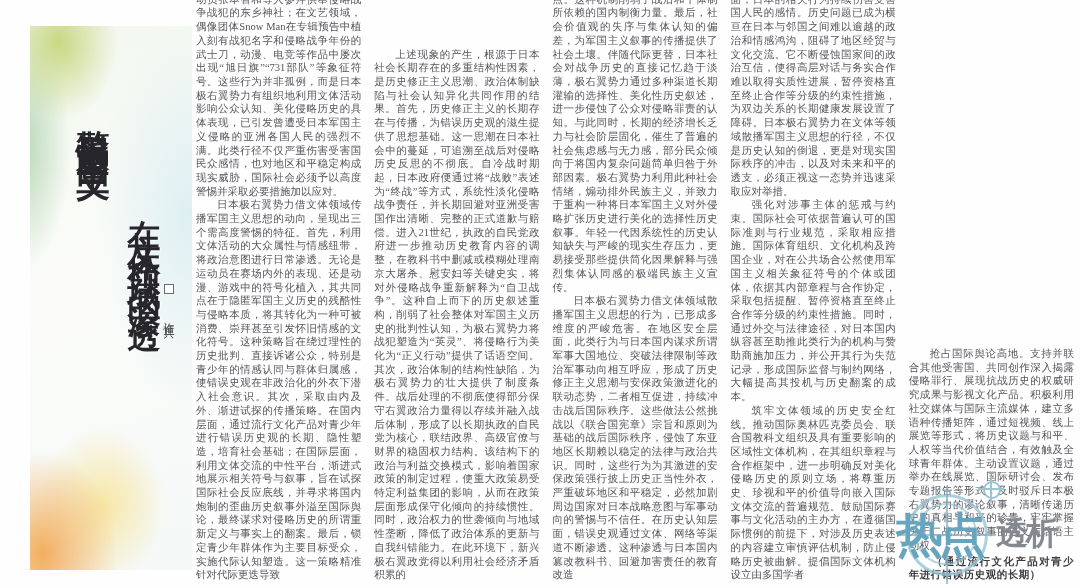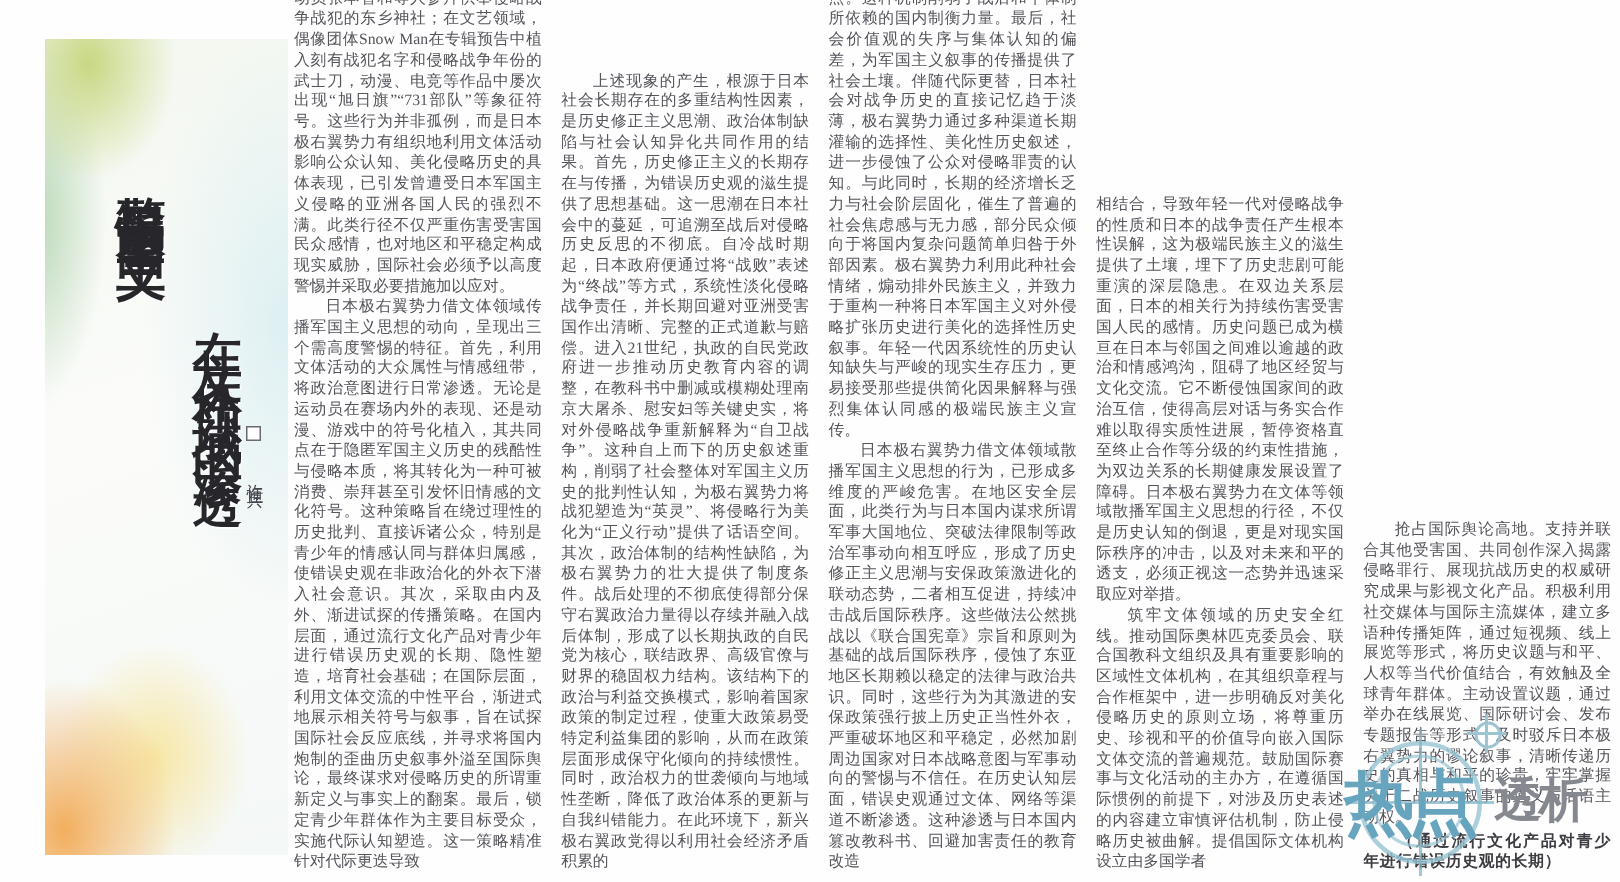--- a/index.html
+++ b/index.html
@@ -112,20 +112,21 @@
     </div>
     <div class="col">
       <p class="indent">上述现象的产生，根源于日本社会长期存在的多重结构性因素，是历史修正主义思潮、政治体制缺陷与社会认知异化共同作用的结果。首先，历史修正主义的长期存在与传播，为错误历史观的滋生提供了思想基础。这一思潮在日本社会中的蔓延，可追溯至战后对侵略历史反思的不彻底。自冷战时期起，日本政府便通过将“战败”表述为“终战”等方式，系统性淡化侵略战争责任，并长期回避对亚洲受害国作出清晰、完整的正式道歉与赔偿。进入21世纪，执政的自民党政府进一步推动历史教育内容的调整，在教科书中删减或模糊处理南京大屠杀、慰安妇等关键史实，将对外侵略战争重新解释为“自卫战争”。这种自上而下的历史叙述重构，削弱了社会整体对军国主义历史的批判性认知，为极右翼势力将战犯塑造为“英灵”、将侵略行为美化为“正义行动”提供了话语空间。其次，政治体制的结构性缺陷，为极右翼势力的壮大提供了制度条件。战后处理的不彻底使得部分保守右翼政治力量得以存续并融入战后体制，形成了以长期执政的自民党为核心，联结政界、高级官僚与财界的稳固权力结构。该结构下的政治与利益交换模式，影响着国家政策的制定过程，使重大政策易受特定利益集团的影响，从而在政策层面形成保守化倾向的持续惯性。同时，政治权力的世袭倾向与地域性垄断，降低了政治体系的更新与自我纠错能力。在此环境下，新兴极右翼政党得以利用社会经济矛盾积累的</p>
     </div>
     <div class="col">
       <p>公众不满，通过攫取议会特定席位，在修改和平宪法、扩充军备等议题上向主流政党施加压力，迫使其政策立场趋同，从而获得了在制度框架内推动其政治议程的有效支点。这种机制削弱了战后和平体制所依赖的国内制衡力量。最后，社会价值观的失序与集体认知的偏差，为军国主义叙事的传播提供了社会土壤。伴随代际更替，日本社会对战争历史的直接记忆趋于淡薄，极右翼势力通过多种渠道长期灌输的选择性、美化性历史叙述，进一步侵蚀了公众对侵略罪责的认知。与此同时，长期的经济增长乏力与社会阶层固化，催生了普遍的社会焦虑感与无力感，部分民众倾向于将国内复杂问题简单归咎于外部因素。极右翼势力利用此种社会情绪，煽动排外民族主义，并致力于重构一种将日本军国主义对外侵略扩张历史进行美化的选择性历史叙事。年轻一代因系统性的历史认知缺失与严峻的现实生存压力，更易接受那些提供简化因果解释与强烈集体认同感的极端民族主义宣传。</p>
       <p class="indent">日本极右翼势力借文体领域散播军国主义思想的行为，已形成多维度的严峻危害。在地区安全层面，此类行为与日本国内谋求所谓军事大国地位、突破法律限制等政治军事动向相互呼应，形成了历史修正主义思潮与安保政策激进化的联动态势，二者相互促进，持续冲击战后国际秩序。这些做法公然挑战以《联合国宪章》宗旨和原则为基础的战后国际秩序，侵蚀了东亚地区长期赖以稳定的法律与政治共识。同时，这些行为为其激进的安保政策强行披上历史正当性外衣，严重破坏地区和平稳定，必然加剧周边国家对日本战略意图与军事动向的警惕与不信任。在历史认知层面，错误史观通过文体、网络等渠道不断渗透。这种渗透与日本国内篡改教科书、回避加害责任的教育改造</p>
     </div>
     <div class="col">
       <p>相结合，导致年轻一代对侵略战争的性质和日本的战争责任产生根本性误解，这为极端民族主义的滋生提供了土壤，埋下了历史悲剧可能重演的深层隐患。在双边关系层面，日本的相关行为持续伤害受害国人民的感情。历史问题已成为横亘在日本与邻国之间难以逾越的政治和情感鸿沟，阻碍了地区经贸与文化交流。它不断侵蚀国家间的政治互信，使得高层对话与务实合作难以取得实质性进展，暂停资格直至终止合作等分级的约束性措施，为双边关系的长期健康发展设置了障碍。日本极右翼势力在文体等领域散播军国主义思想的行径，不仅是历史认知的倒退，更是对现实国际秩序的冲击，以及对未来和平的透支，必须正视这一态势并迅速采取应对举措。</p>
+      <p class="indent">强化对涉事主体的惩戒与约束。国际社会可依据普遍认可的国际准则与行业规范，采取相应措施。国际体育组织、文化机构及跨国企业，对在公共场合公然使用军国主义相关象征符号的个体或团体，依据其内部章程与合作协定，采取包括提醒、暂停资格直至终止合作等分级的约束性措施。同时，通过外交与法律途径，对日本国内纵容甚至助推此类行为的机构与赞助商施加压力，并公开其行为失范记录，形成国际监督与制约网络，大幅提高其投机与历史翻案的成本。</p>
       <p class="indent">筑牢文体领域的历史安全红线。推动国际奥林匹克委员会、联合国教科文组织及具有重要影响的区域性文体机构，在其组织章程与合作框架中，进一步明确反对美化侵略历史的原则立场，将尊重历史、珍视和平的价值导向嵌入国际文体交流的普遍规范。鼓励国际赛事与文化活动的主办方，在遵循国际惯例的前提下，对涉及历史表述的内容建立审慎评估机制，防止侵略历史被曲解。提倡国际文体机构设立由多国学者</p>
     </div>
     <div class="col">
       <p class="indent">抢占国际舆论高地。支持并联合其他受害国、共同创作深入揭露侵略罪行、展现抗战历史的权威研究成果与影视文化产品。积极利用社交媒体与国际主流媒体，建立多语种传播矩阵，通过短视频、线上展览等形式，将历史议题与和平、人权等当代价值结合，有效触及全球青年群体。主动设置议题，通过举办在线展览、国际研讨会、发布专题报告等形式，及时驳斥日本极右翼势力的谬论叙事，清晰传递历史的真相与和平的珍贵，牢牢掌握关于二战历史叙事的道义与话语主动权。</p>
       <p class="credit">（通过流行文化产品对青少年进行错误历史观的长期）</p>
     </div>
   </div>
 
   <div class="logo">
     <div class="scope">

